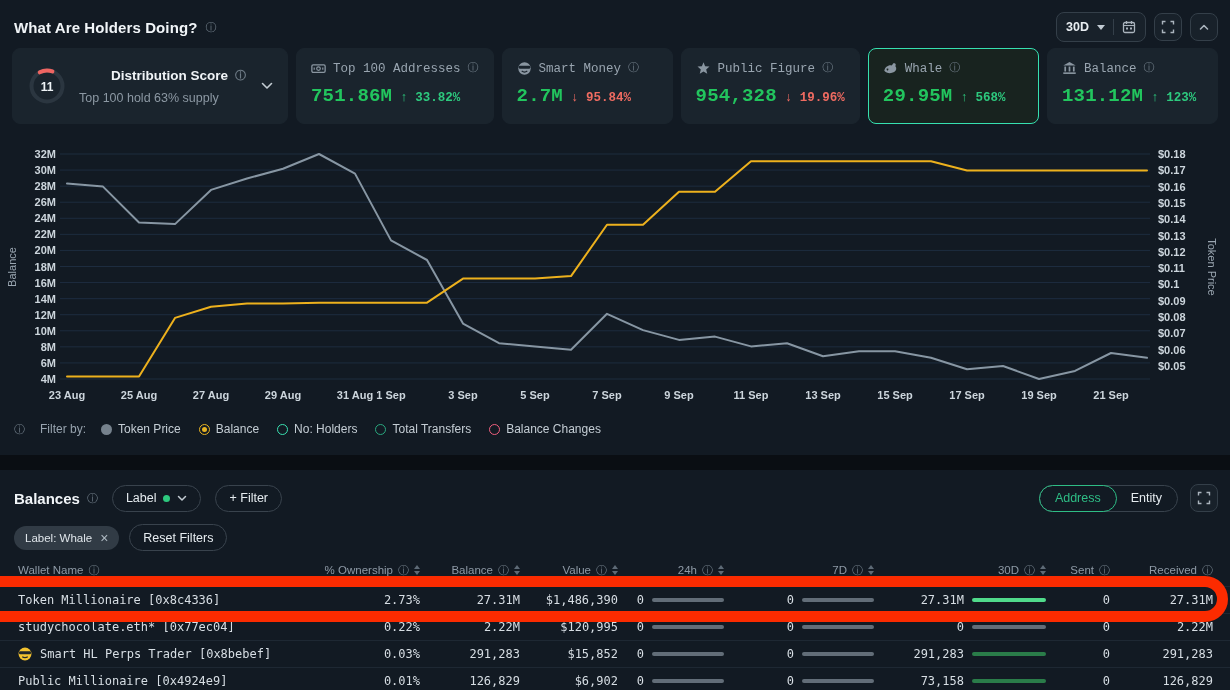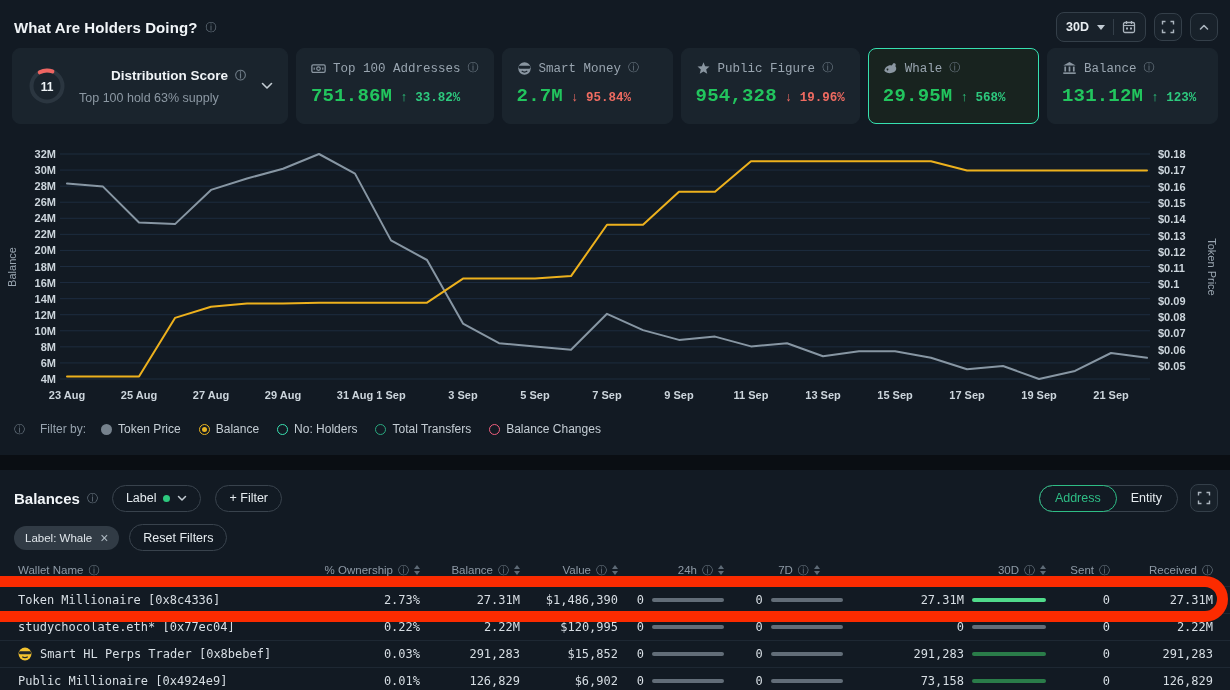--- a/index.html
+++ b/index.html
@@ -75,21 +75,21 @@
   .icon-close::before{content:"×";font-size:14px;}
 
   
   .thead{position:absolute;top:90px;left:0;right:0;height:20px;display:flex;align-items:center;padding-left:18px;font-size:11.5px;color:#8e9aa6;}
   .cell{display:flex;align-items:center;gap:5px;box-sizing:border-box;}
   .c-wallet{width:294px;justify-content:flex-start;}
   .c-own{width:108px;justify-content:flex-end;}
   .c-bal{width:100px;justify-content:flex-end;}
   .c-val{width:98px;justify-content:flex-end;}
   .c-24{width:106px;justify-content:flex-end;}
-  .c-7d{width:150px;justify-content:center;}
+  .c-7d{width:150px;justify-content:flex-end;}
   .c-30{width:172px;justify-content:flex-end;}
   .c-sent{width:64px;justify-content:flex-end;}
   .c-recv{width:103px;justify-content:flex-end;}
   .sort{display:inline-flex;flex-direction:column;gap:2px;cursor:pointer;}
   .sort i{display:block;width:0;height:0;border-left:3.5px solid transparent;border-right:3.5px solid transparent;}
   .sort .s-up{border-bottom:4px solid #5d6a76;}
   .sort .s-dn{border-top:4px solid #5d6a76;}
   #tbody{position:absolute;top:116px;left:0;right:0;}
   .trow{display:flex;align-items:center;height:26px;padding-left:18px;border-top:1px solid #1e2833;font-family:"DejaVu Sans Mono", monospace;font-size:12px;color:#d7dee4;cursor:pointer;}
   .trow .comp{gap:8px;}

